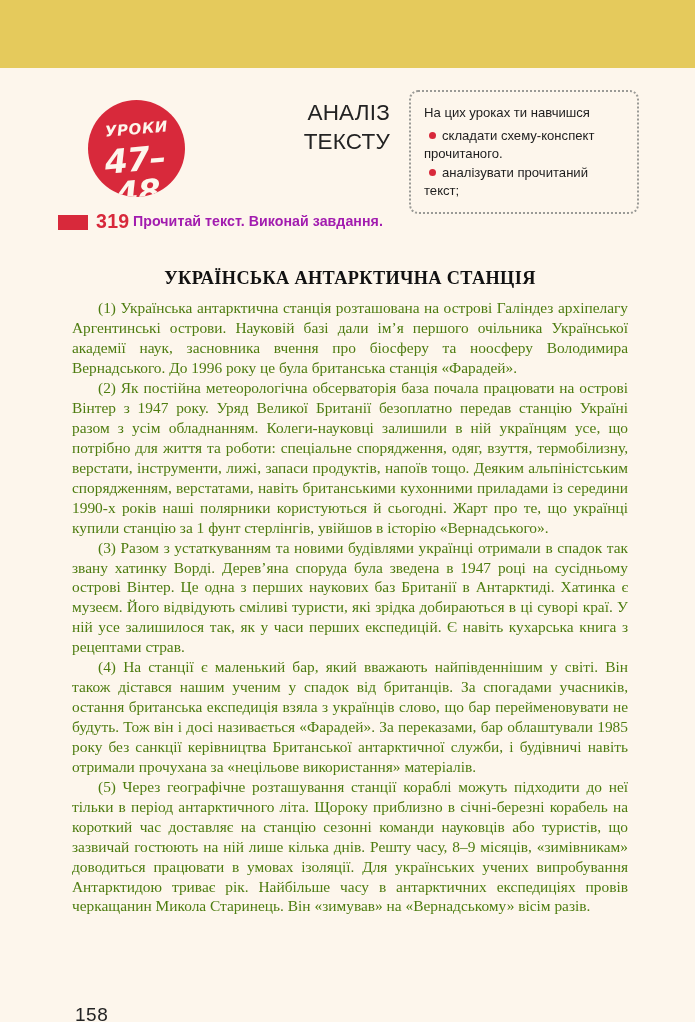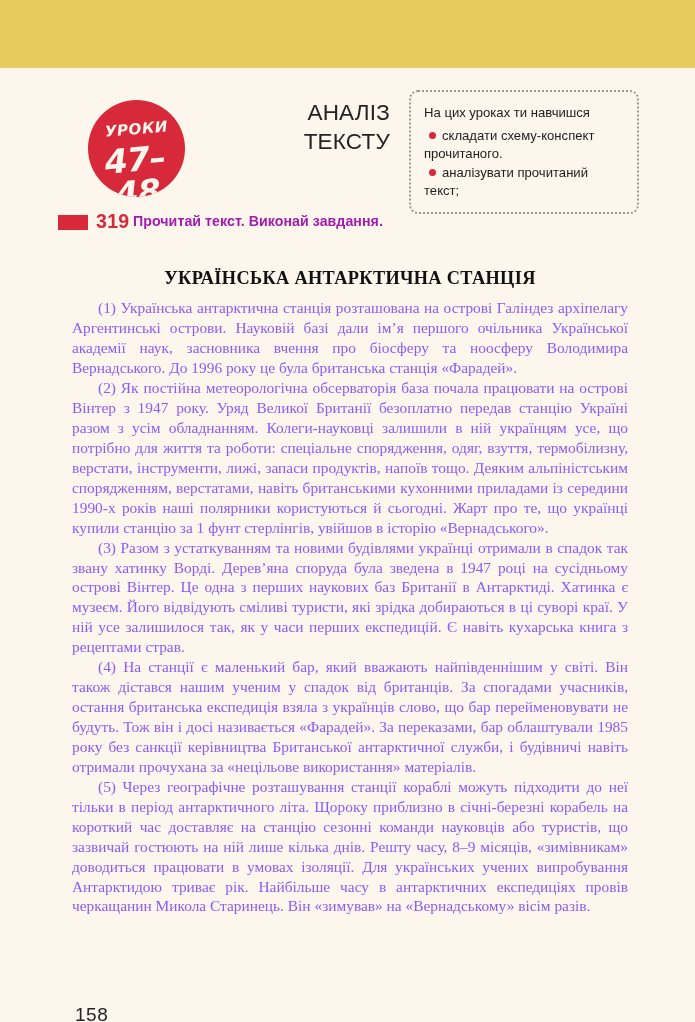--- a/index.html
+++ b/index.html
@@ -180,21 +180,21 @@
   }
   .art-title div { white-space: nowrap; }
 
   .body-text p {
     margin: 0;
     text-align: justify;
     text-indent: 26px;
     font-family: "Liberation Serif", serif;
     font-size: 15.4px;
     line-height: 1.295;
-    color: #8b5cf6;
+    color: #4d7c0f;
     hyphens: manual;
     -webkit-hyphens: manual;
   }
 
   
   .page-number {
     position: absolute;
     left: 75px;
     top: 936px;
     font-family: "Liberation Sans", sans-serif;

